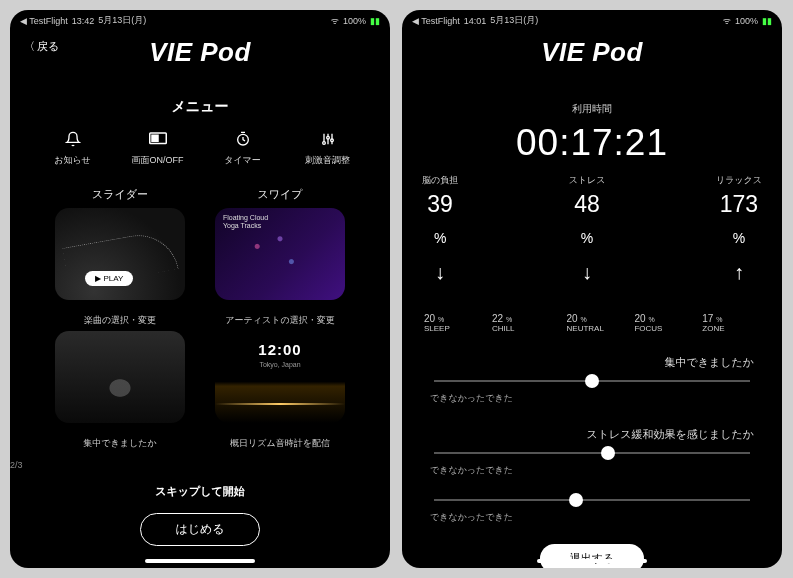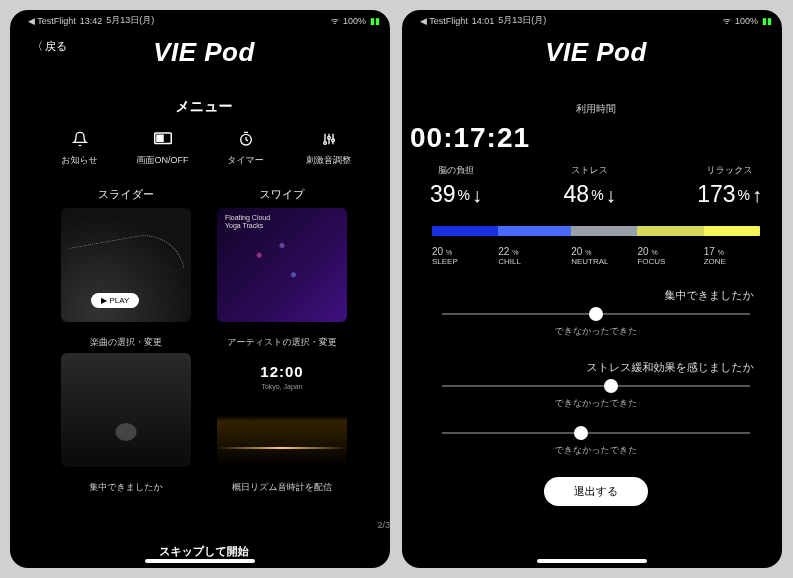--- a/index.html
+++ b/index.html
@@ -15,21 +15,20 @@
   .screen {
     background: #000;
     border-radius: 18px;
     width: 380px;
     height: 558px;
     overflow: hidden;
     display: flex;
     flex-direction: column;
     color: #fff;
     position: relative;
-    padding-left: 8px;
   }
   .status-bar {
     display: flex;
     justify-content: space-between;
     align-items: center;
     padding: 4px 10px 2px;
     font-size: 9px;
     color: #ccc;
   }
   .status-left { display:flex; gap:4px; align-items:center;}
@@ -88,23 +87,23 @@
   .cards {
     display:grid;
     grid-template-columns: 1fr 1fr;
     gap: 4px 20px;
     padding: 20px 40px 6px;
   }
   .card-col { display:flex; flex-direction:column; align-items:center;}
   .card-label-top { font-size:11px; margin-bottom:6px; color:#eee;}
   .card {
     width: 130px;
-    height: 114px;
+    height: 92px;
     background:#111;
-    border-radius:6px;
+    border-radius:14px;
     position:relative;
     overflow:hidden;
   }
   .card-caption {
     font-size:9px;
     color:#ccc;
     margin-top:14px;
   }
   
   .card-slider {
@@ -142,44 +141,44 @@
     border-radius:50%;
     opacity:0.6;
   }
   .card-clock{
     background: linear-gradient(#000 0%,#000 55%,#332200 60%,#000 100%);
   }
   .clock-time{position:absolute;top:10px;width:100%;text-align:center;font-size:15px;font-weight:700;letter-spacing:1px;}
   .clock-loc{position:absolute;top:30px;width:100%;text-align:center;font-size:7px;color:#999;}
   .sun{position:absolute;bottom:18px;left:0;right:0;height:2px;background:linear-gradient(90deg,transparent,#ffcc66,transparent);}
 
-  .pager{ text-align:right; font-size:9px; color:#888; margin-top:20px;}
+  .pager{ text-align:left; font-size:9px; color:#888; margin-top:4px;}
   .skip{ text-align:center; font-size:11px; font-weight:600; margin-top:14px;}
   .start-btn{
     margin:14px auto 0;
     border:1px solid #fff;
     border-radius:20px;
     padding:7px 34px;
     font-size:12px;
     width:fit-content;
     background:transparent;
     color:#fff;
   }
   .home-ind{
     position:absolute;bottom:5px;left:50%;transform:translateX(-50%);
     width:110px;height:4px;background:#fff;border-radius:2px;
   }
 
   
   .usage-label{ text-align:center;font-size:10px;color:#ccc;margin-top:22px;}
-  .timer{ font-size:28px;font-weight:700;letter-spacing:1px;margin-top:6px;}
+  .timer{ text-align:center;font-size:37px;font-weight:400;letter-spacing:1px;margin-top:6px;}
   .metrics{ display:flex;justify-content:space-between;padding:10px 20px 6px;}
   .metric{ text-align:center;}
   .metric-label{ font-size:9px;color:#ccc;margin-bottom:4px;}
-  .metric-value{ font-size:23px;font-weight:300;display:flex;align-items:center;justify-content:center;gap:2px;}
+  .metric-value{ font-size:23px;font-weight:300;display:flex;align-items:center;justify-content:center;gap:12px;flex-direction:column;}
   .arrow-down::after{content:"↓";font-size:20px;}
   .arrow-up::after{content:"↑";font-size:20px;}
   .spectrum{
     margin:12px 22px 4px;
     height:10px;
     display:flex;
     border-radius:1px;
     overflow:hidden;
   }
   .seg{height:100%;}
@@ -194,21 +193,21 @@
   .slab .unit{font-size:7px;margin-left:1px;}
   .question-block{margin:22px 28px 0;}
   .qtext{text-align:right;font-size:11px;color:#ddd;margin-bottom:10px;}
   .slider-track{
     position:relative;height:2px;background:#555;margin:0 4px;
   }
   .slider-thumb{
     position:absolute;top:50%;transform:translate(-50%,-50%);
     width:14px;height:14px;background:#fff;border-radius:50%;
   }
-  .slider-ends{display:flex;justify-content:center;font-size:9px;color:#aaa;margin-top:10px;}
+  .slider-ends{display:flex;justify-content:flex-start;font-size:9px;color:#aaa;margin-top:10px;}
   .submit-btn{
     margin:20px auto 0;
     background:#fff;color:#000;
     border-radius:18px;
     padding:7px 30px;
     font-size:11px;
     width:fit-content;
     border:none;
   }
 </style>

